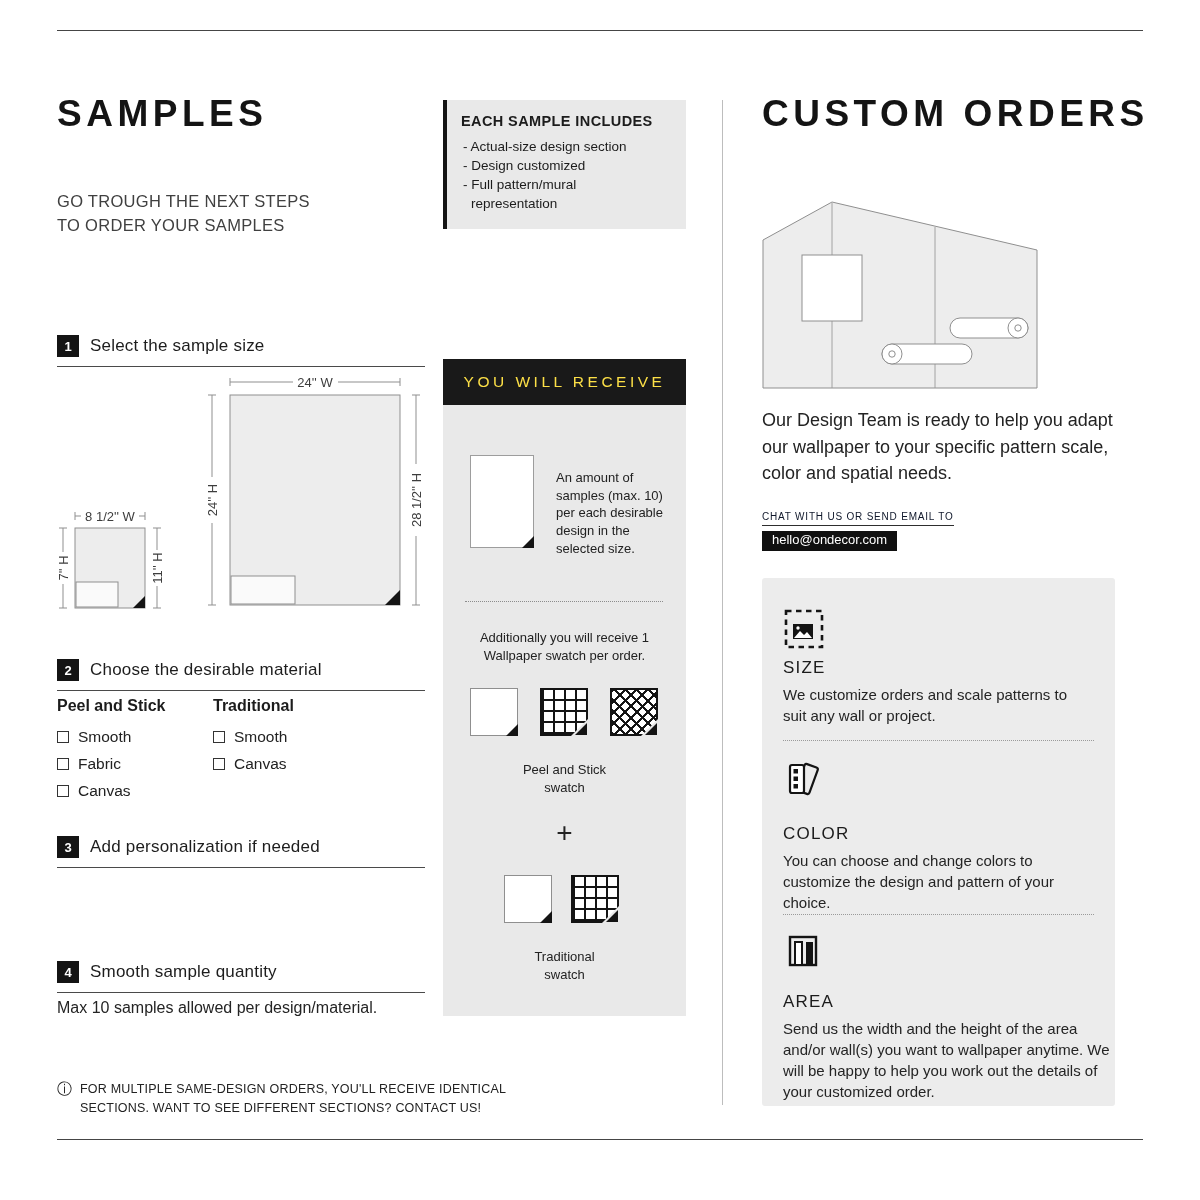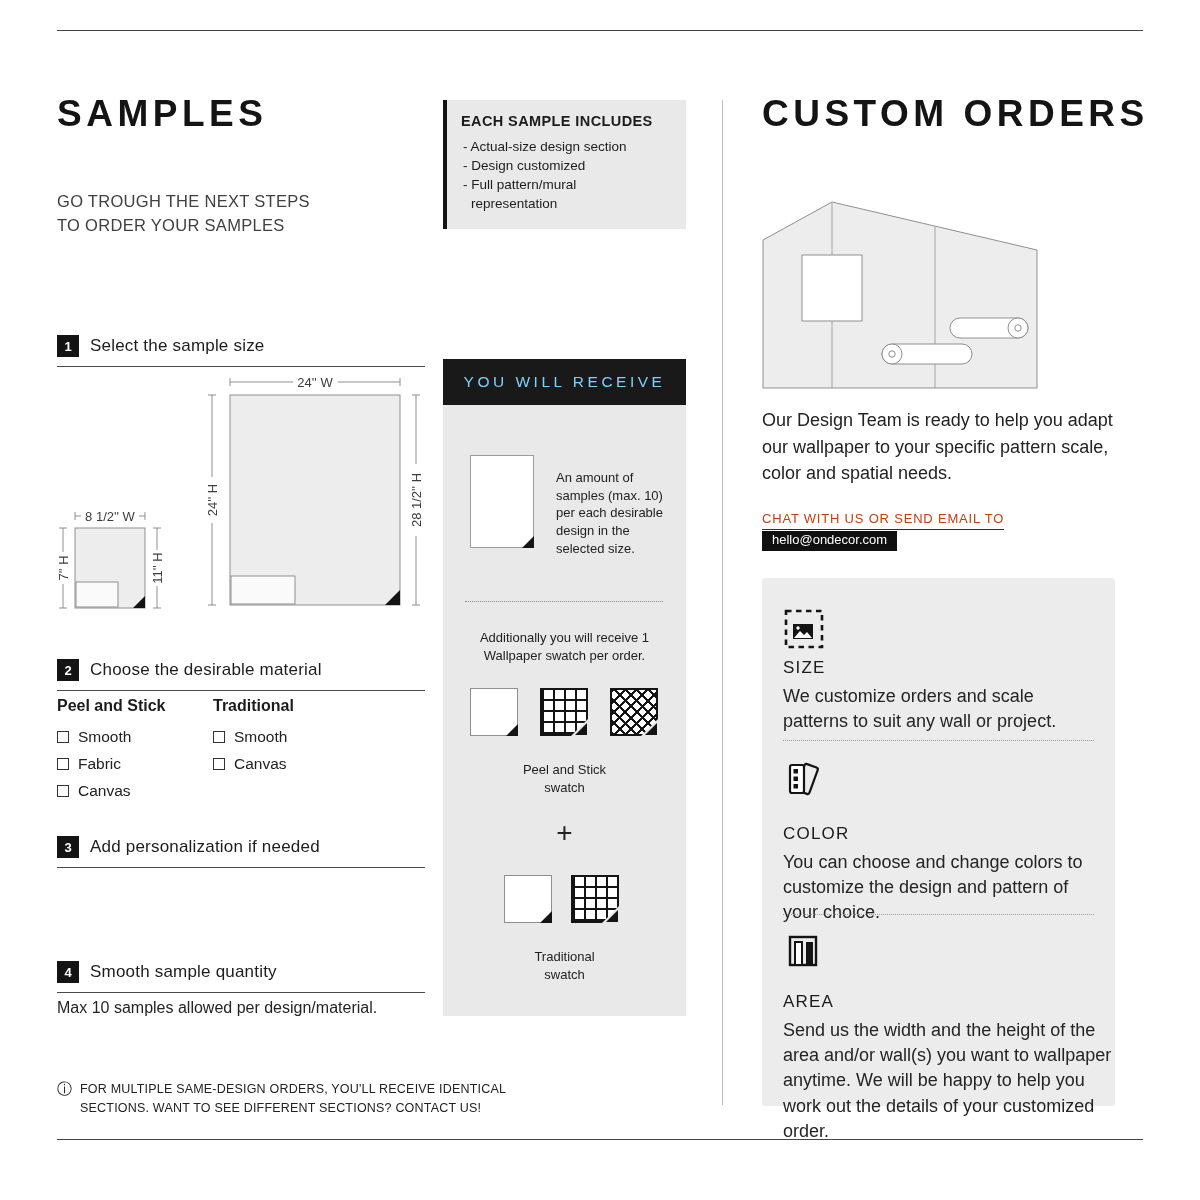--- a/index.html
+++ b/index.html
@@ -35,21 +35,21 @@
   .cb{display:inline-block;width:12px;height:12px;border:1.5px solid #333;margin-right:9px;background:#fff}
 
   .note{position:absolute;font-size:16px;line-height:1.33;color:#242424}
 
   .footnote{position:absolute;left:57px;top:1080px;width:478px;display:flex;gap:8px;align-items:flex-start}
   .footnote .fn-icon{font-size:15px;line-height:1.2;color:#222}
   .footnote .fn-text{font-size:12.5px;line-height:1.5;letter-spacing:.2px;color:#222}
 
   
   .receive-header{position:absolute;left:443px;top:359px;width:243px;height:46px;background:#191919;
-                  color:#7dd3fc;font-size:15.5px;letter-spacing:3.5px;display:flex;align-items:center;justify-content:center}
+                  color:#fde047;font-size:15.5px;letter-spacing:3.5px;display:flex;align-items:center;justify-content:center}
   .receive-body{position:absolute;left:443px;top:405px;width:243px;height:611px;background:#e9e9e9}
   .paper{position:absolute;left:27px;top:50px;width:64px;height:93px;background:#fff;border:1px solid #9d9d9d}
   .fold{position:absolute;right:-1px;bottom:-1px;width:0;height:0;border-left:12px solid transparent;border-bottom:12px solid #141414}
   .notch{position:absolute;right:-2px;bottom:-2px;width:0;height:0;border-left:17px solid transparent;border-bottom:17px solid #e9e9e9}
   .samples-text{position:absolute;left:113px;top:64px;width:121px;font-size:13px;line-height:1.36;color:#222}
   .dotted-mid{position:absolute;left:22px;top:196px;width:198px;border-top:1px dotted #8c8c8c}
   .additional{position:absolute;left:16px;top:224px;width:211px;text-align:center;font-size:13px;line-height:1.42;color:#222}
   .swatch-row{position:absolute;width:243px;height:48px}
   .swatch{position:absolute;top:0;width:48px;height:48px}
   .sw-plain{background:#fff;border:1px solid #8f8f8f}
@@ -58,27 +58,27 @@
                             repeating-linear-gradient(90deg,#141414 0 2px,transparent 2px 11px)}
   .sw-cross{border:2.5px solid #141414;background:#fff;
            background-image:repeating-linear-gradient(45deg,#141414 0 2px,transparent 2px 8px),
                             repeating-linear-gradient(135deg,#141414 0 2px,transparent 2px 8px)}
   .sw-label{position:absolute;width:243px;text-align:center;font-size:13px;line-height:1.4;color:#222}
   .sw-label .inner{display:inline-block;width:104px}
   .plus{position:absolute;width:243px;text-align:center;font-size:28px;font-weight:400;color:#232323}
 
   
   .custom-intro{position:absolute;left:762px;top:407px;width:362px;font-size:18px;line-height:1.48;color:#232323}
-  .contact-label{position:absolute;left:762px;top:511px;font-size:13px;letter-spacing:.8px;color:#c2410c;
+  .contact-label{position:absolute;left:762px;top:511px;font-size:10px;letter-spacing:.8px;color:#0f172a;
                  border-bottom:1px solid #2e2e2e;padding-bottom:3px}
   .email-badge{position:absolute;left:762px;top:531px;background:#101010;color:#fff;font-size:13px;
                padding:1px 10px 4px}
   .features{position:absolute;left:762px;top:578px;width:353px;height:528px;background:#ececec;border-radius:3px}
   .feat-title{position:absolute;left:21px;font-size:17px;letter-spacing:1.2px;color:#1b1b1b}
-  .feat-text{position:absolute;left:21px;font-size:18px;line-height:1.4;color:#242424}
+  .feat-text{position:absolute;left:21px;font-size:15px;line-height:1.4;color:#242424}
   .feat-div{position:absolute;left:21px;width:311px;border-top:1px dotted #9a9a9a}
   .feat-icon{position:absolute;left:21px}
 
   svg text{font-family:"Liberation Sans",sans-serif}
 </style>
 </head>
 <body>
 
 <div class="page">
 

